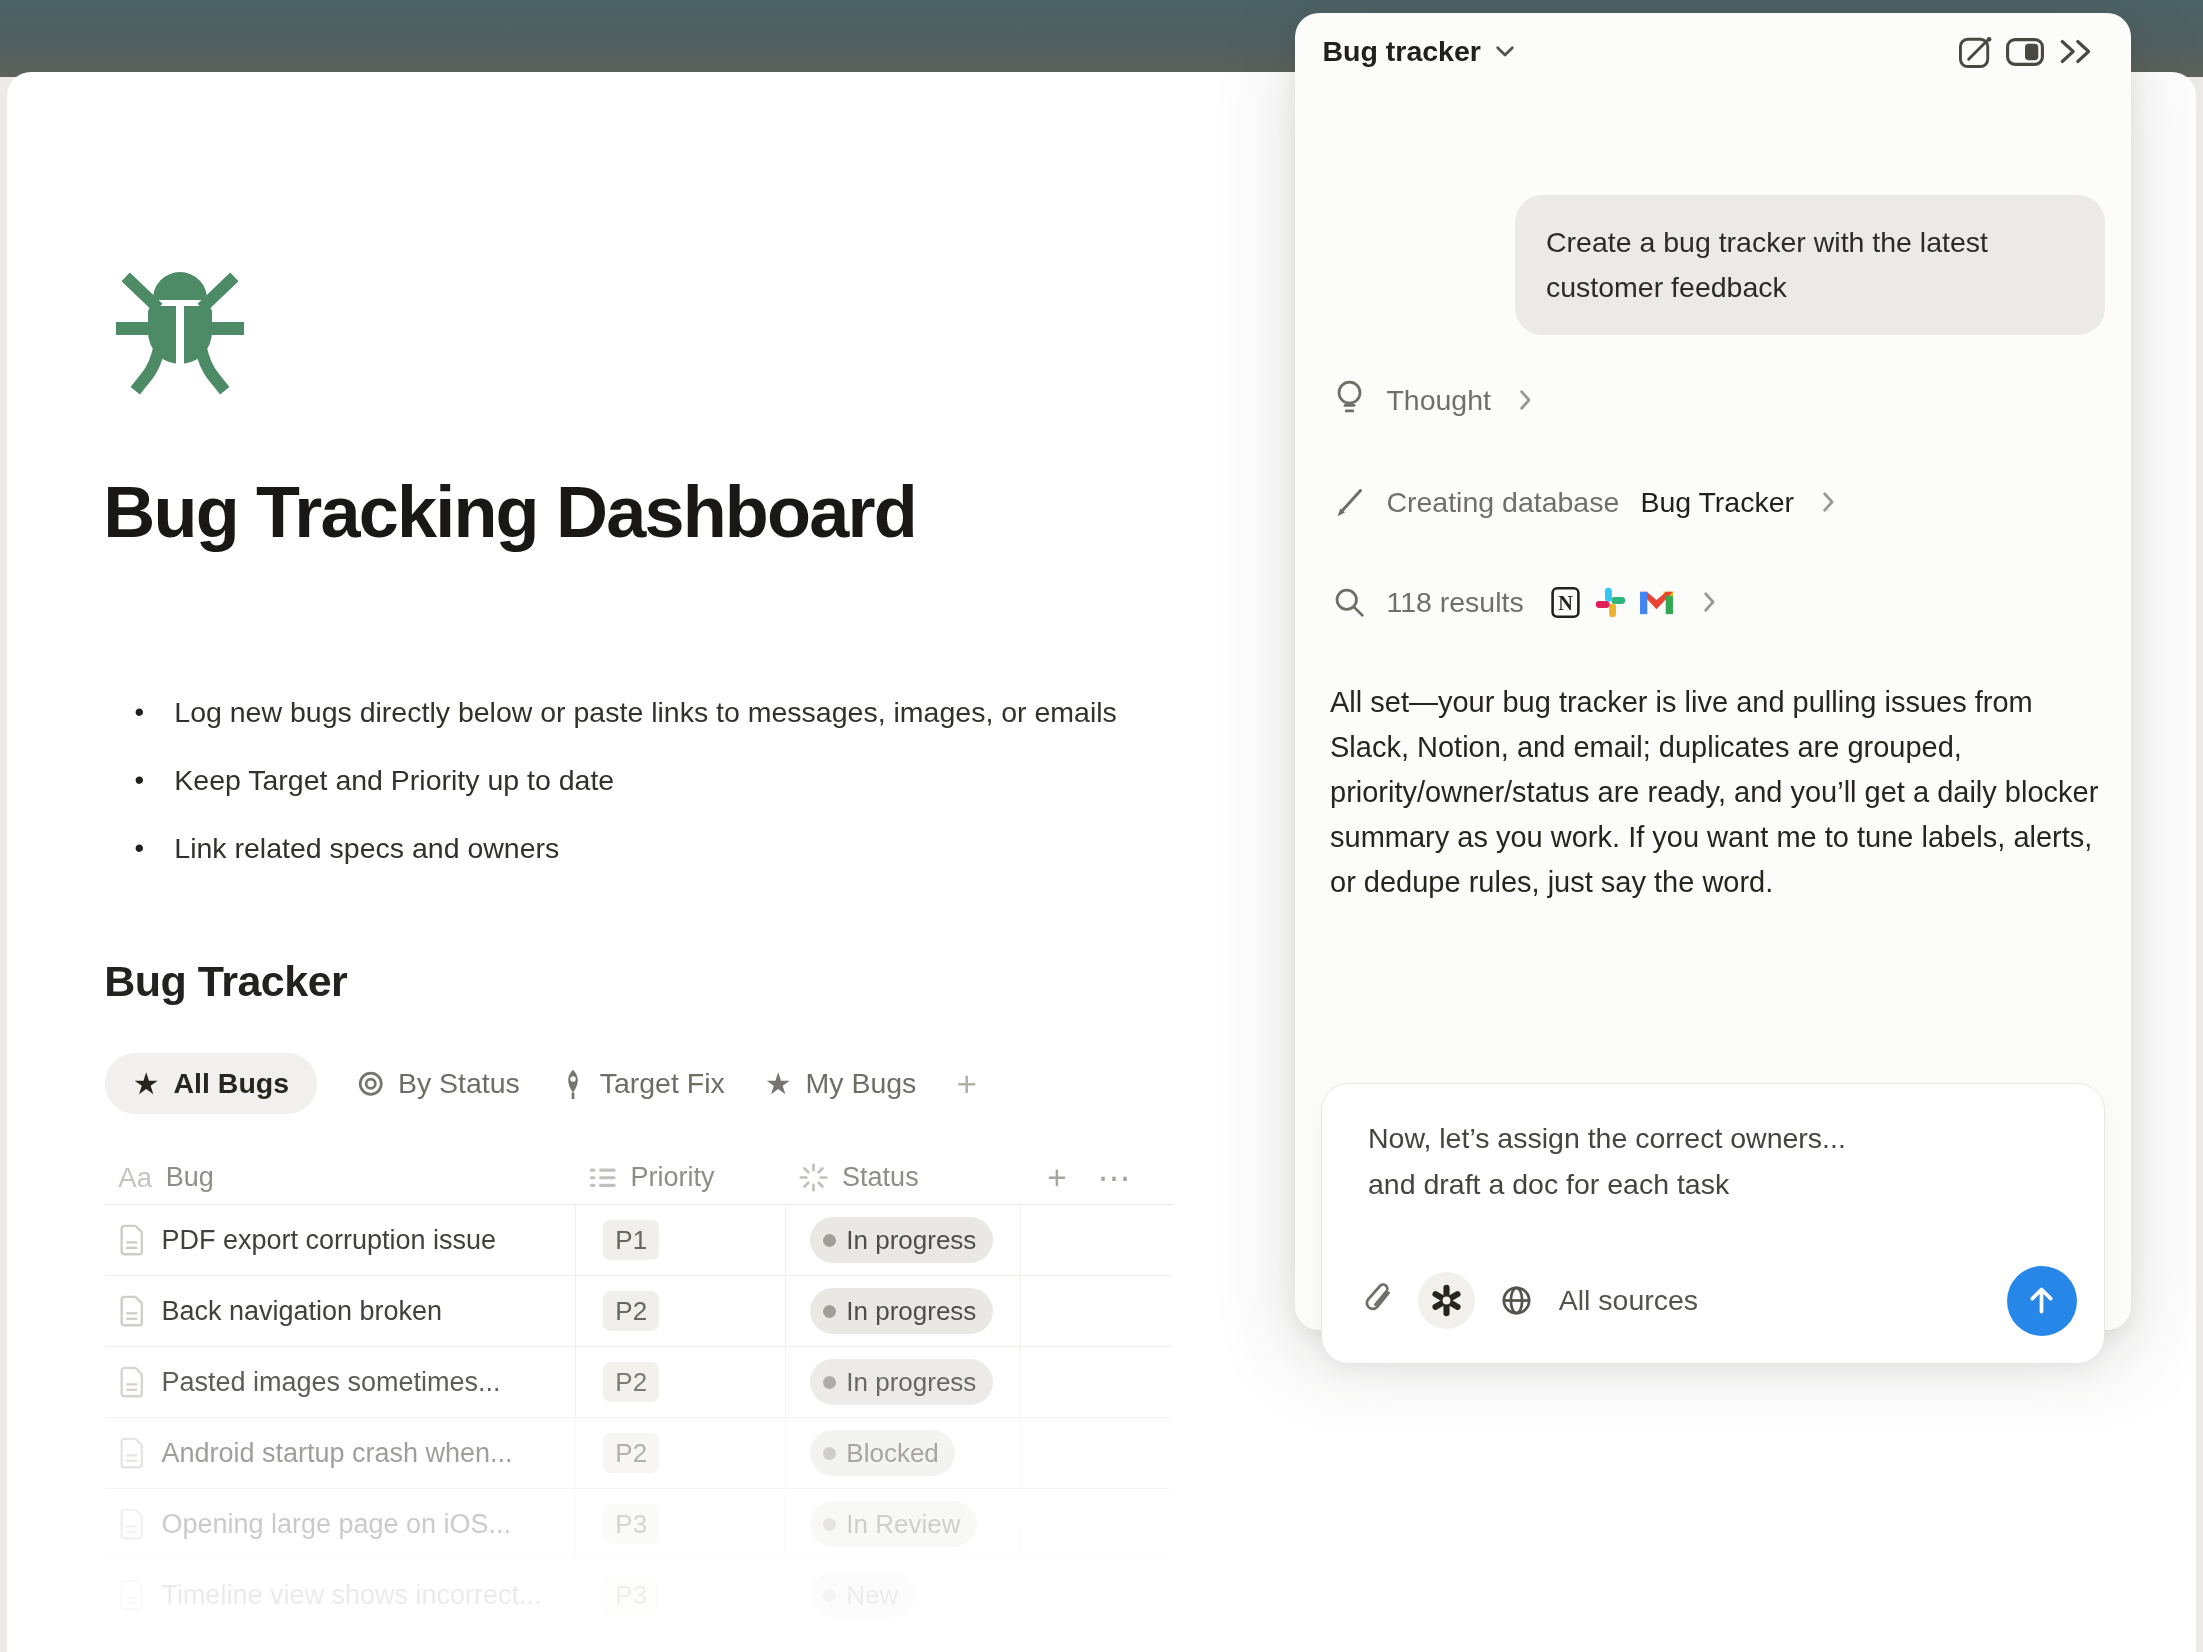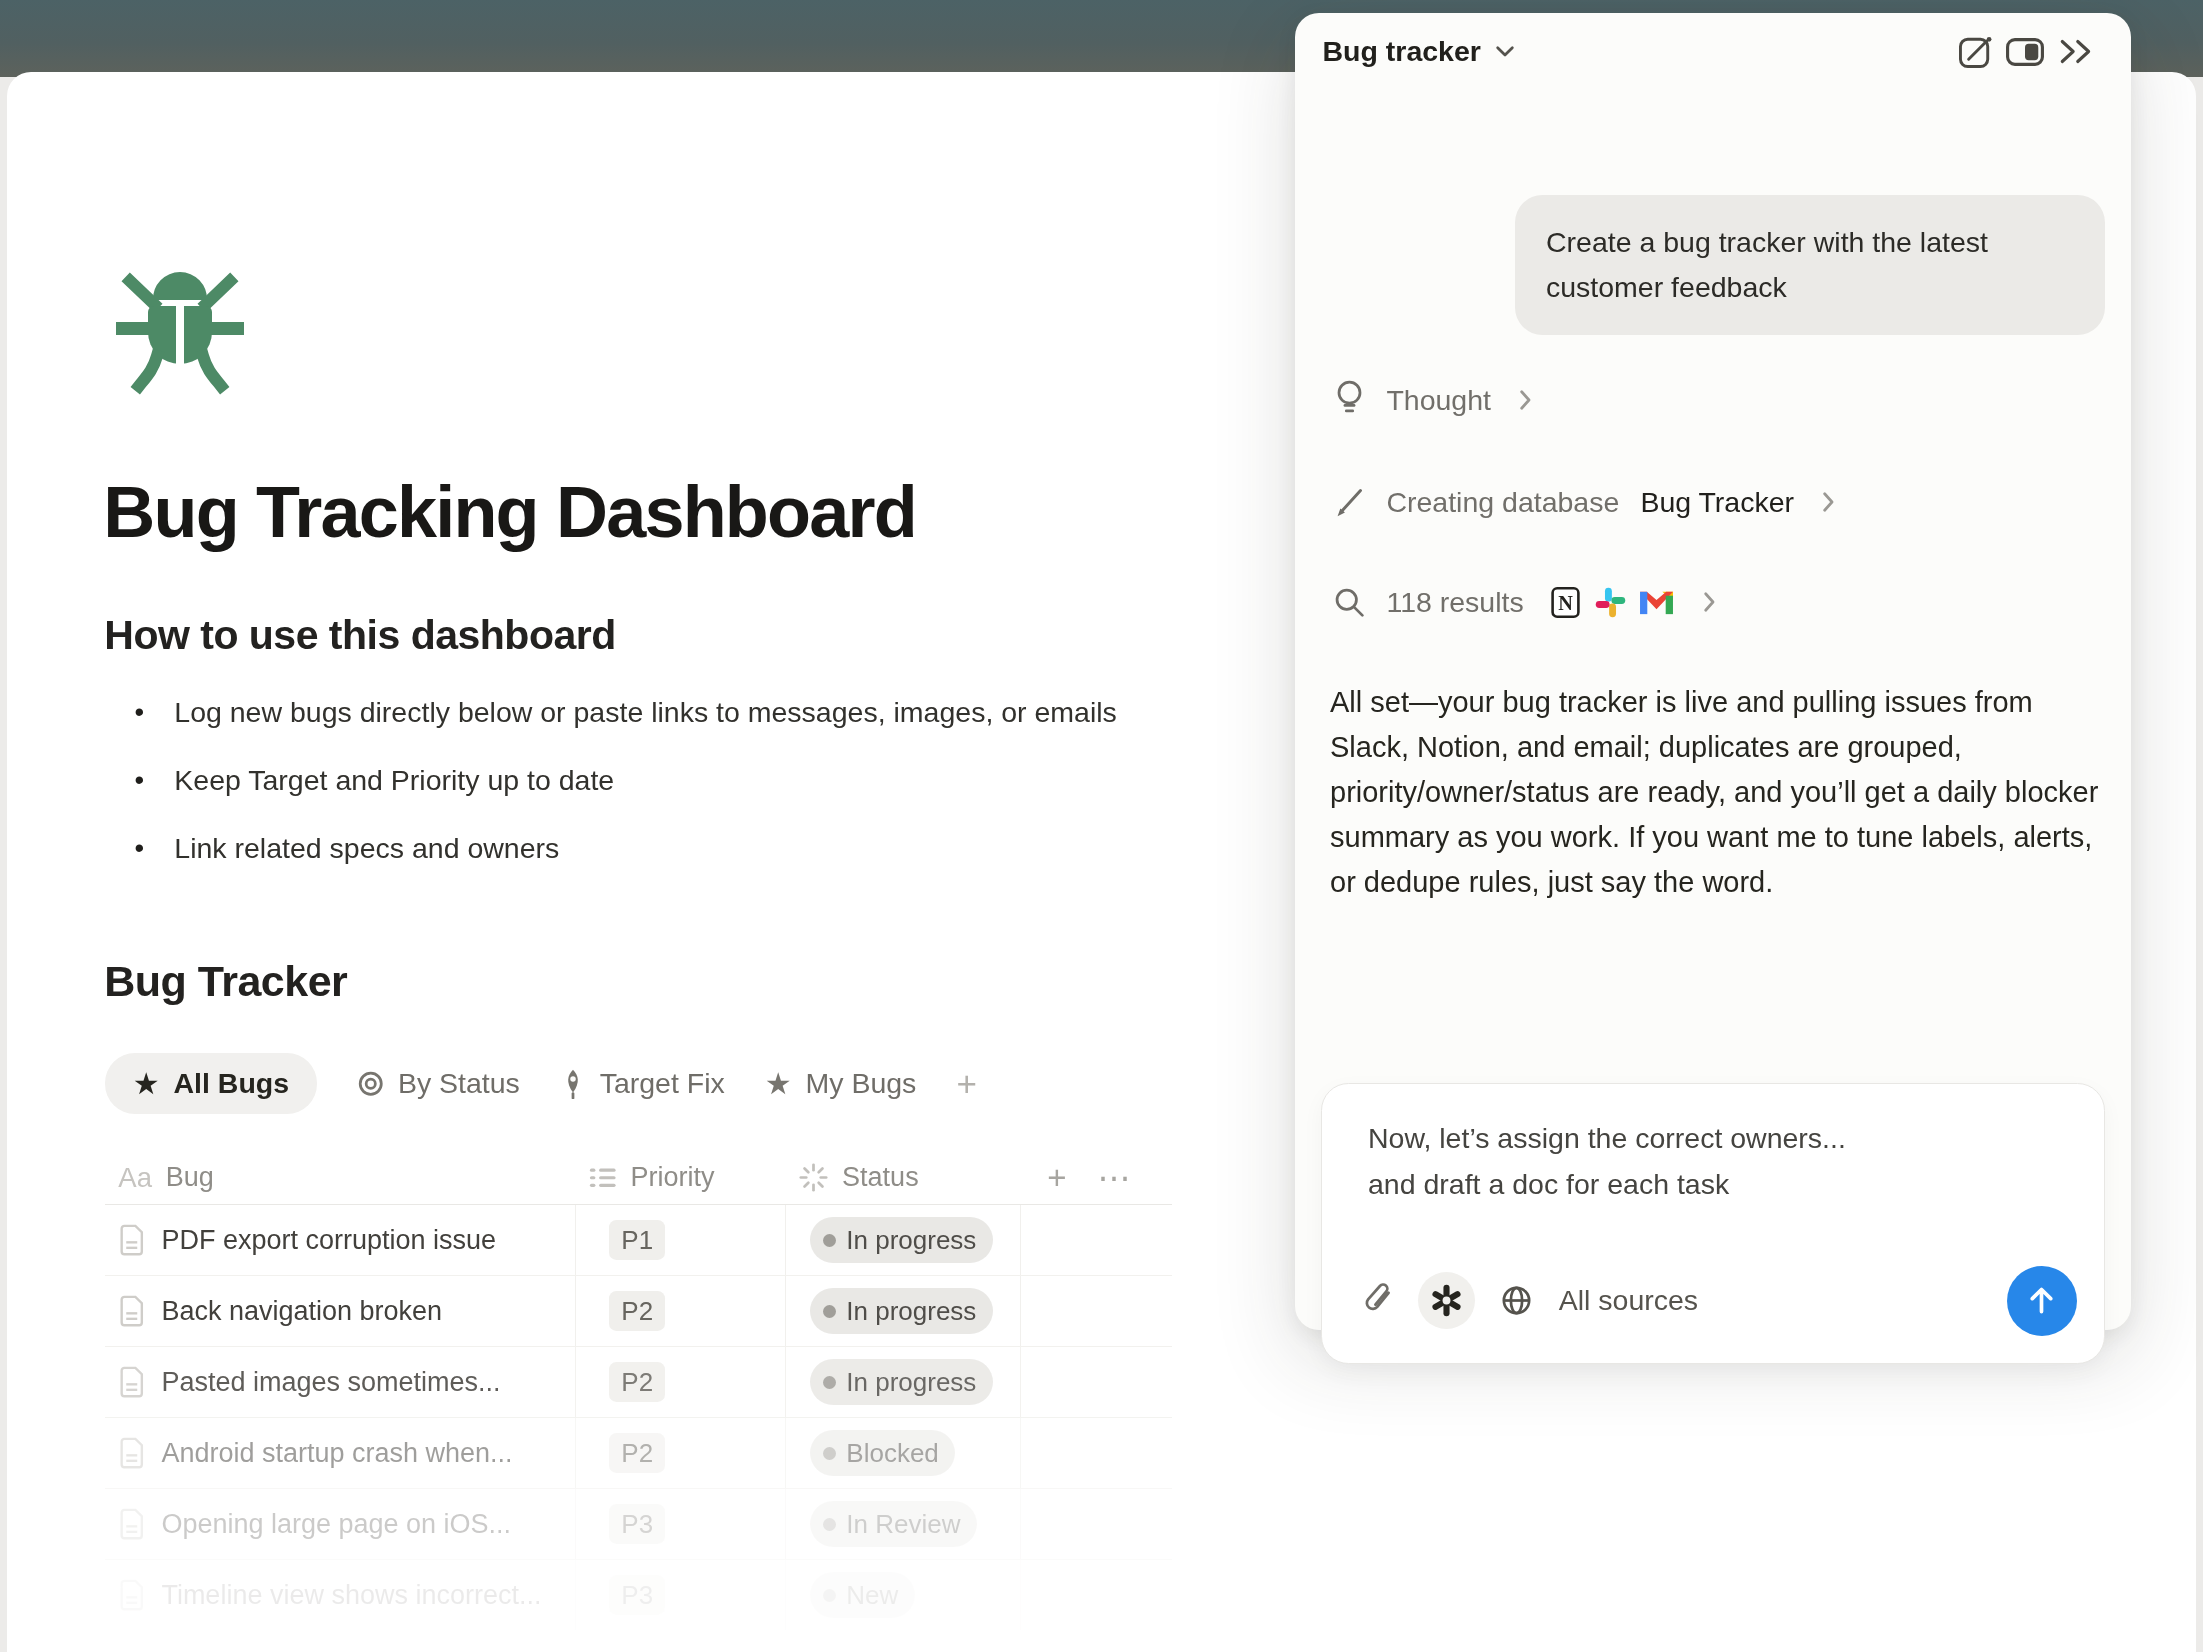--- a/index.html
+++ b/index.html
@@ -54,21 +54,21 @@
   .thead .endcell{display:flex; align-items:center; gap:31px; padding-left:26px; color:#a7a5a0;}
   .thead .plus{font-size:33px;}
   .thead .more{font-size:33px; letter-spacing:1.8px;}
   .tbody-divider{height:0; border-top:1.8px solid #e9e8e5;}
   .drow{height:70px; border-bottom:1.8px solid #f2f1ee;}
   .drow .cell{display:flex; align-items:center; height:100%; padding-left:13px; border-right:1.8px solid #f1f0ed;}
   .drow .cell:last-child{border-right:none;}
   .drow .name{gap:15.6px; font-size:27px; font-weight:500; color:#42403c; white-space:nowrap; overflow:hidden;}
   .prio{
     background:#f0efec; color:#67655f; font-size:26px;
-    border-radius:7.3px; padding:4.6px 12px; margin-left:20px;
+    border-radius:7.3px; padding:4.6px 12px; margin-left:14px;
   }
   .status{
     display:flex; align-items:center; gap:10px;
     background:#e9e8e5; color:#4f4d49; font-size:26px;
     border-radius:917px; padding:7.3px 16.5px 7.3px 13px; margin-left:11px; white-space:nowrap;
   }
   .status .sdot{width:13px; height:13px; border-radius:50%; background:#a09e99;}
   
   .panel{
     position:absolute; left:1295px; top:13px; width:836px; height:1317px;
@@ -148,21 +148,20 @@
           <path d="M44 50 h52 a6 6 0 0 1 6 6 v20 a32 32 0 0 1 -64 0 v-20 a6 6 0 0 1 6 -6 Z" stroke="none"></path>
           <path d="M47 100 C43 114 37 120 29 130" fill="none" stroke-width="12" stroke-linecap="square"></path>
           <path d="M93 100 C97 114 103 120 111 130" fill="none" stroke-width="12" stroke-linecap="square"></path>
         </g>
         <rect x="66" y="48" width="8" height="62" fill="#ffffff" stroke="none"></rect>
       </svg>
     </div>
 
     <h1 class="page-title">Bug Tracking Dashboard</h1>
 
-    <h2 class="h2">How to use this dashboard</h2>
 
     <ul class="bullets">
       <li>
         <span class="dot">•</span>
         <span>Log new bugs directly below or paste links to messages, images, or emails</span>
       </li>
       <li>
         <span class="dot">•</span>
         <span>Keep Target and Priority up to date</span>
       </li>

